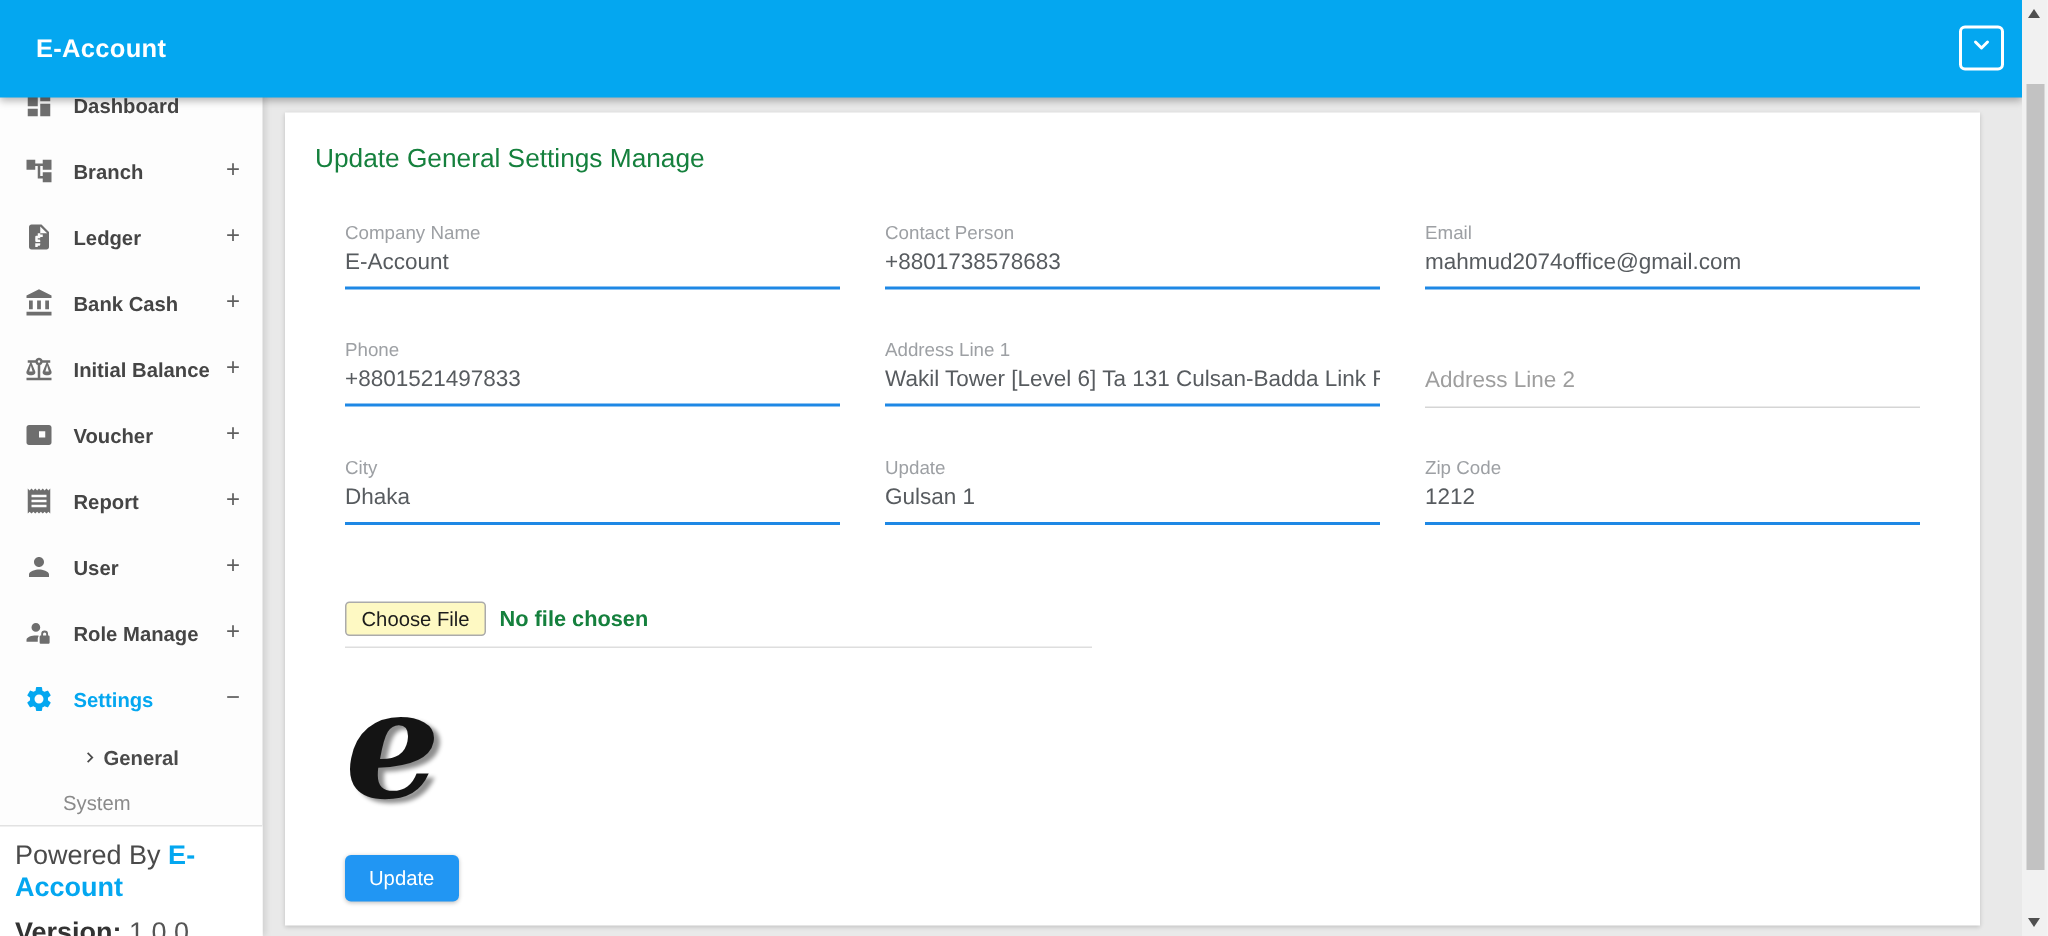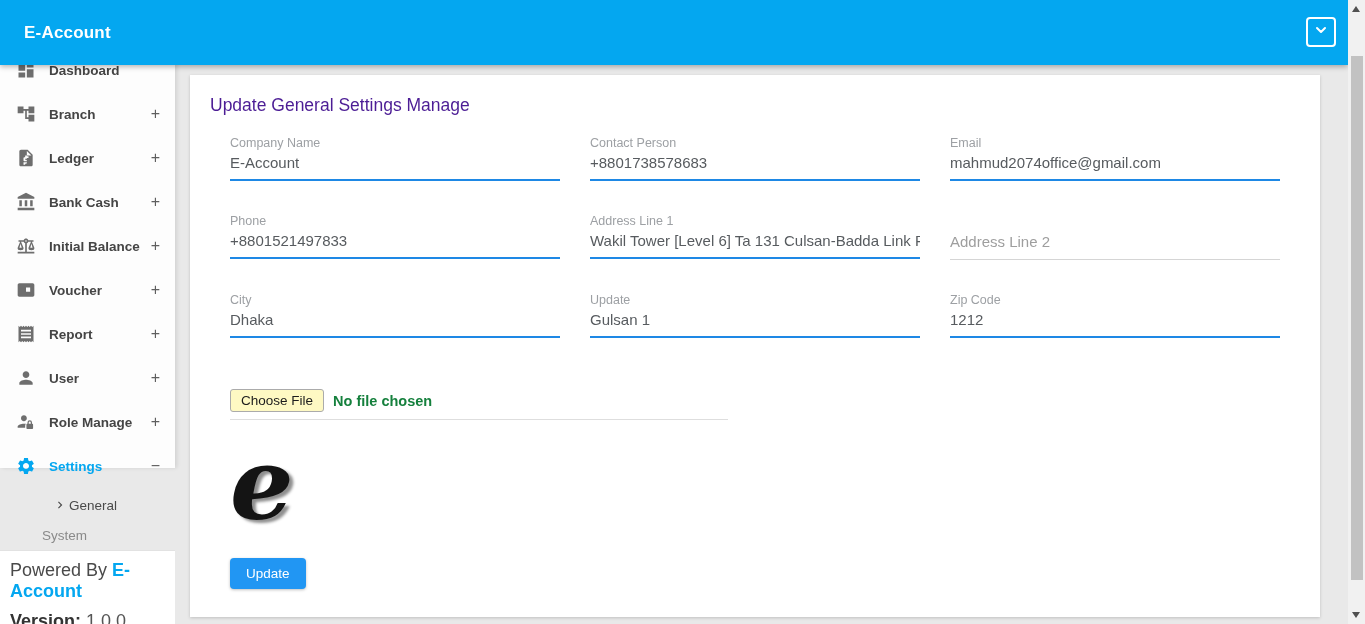--- a/index.html
+++ b/index.html
@@ -40,21 +40,21 @@
     border-right: 4.5px solid transparent; border-bottom: 6px solid #505050; }
   .sb-arrow-down { bottom: 6px; border-left: 4.5px solid transparent;
     border-right: 4.5px solid transparent; border-top: 6px solid #505050; }
   .sb-thumb {
     position: absolute; left: 2.5px; top: 56px; width: 12px; height: 524px;
     background: #c2c2c2; cursor: pointer;
   }
 
   
   .sidebar {
-    position: absolute; left: 0; top: 0; width: 175px; height: 468px;
+    position: absolute; left: 0; top: 0; width: 175px; height: 624px;
     background: #fdfdfd; z-index: 10;
     box-shadow: 2px 0 4px rgba(0,0,0,.10);
     display: flex; flex-direction: column;
   }
   .nav { padding-top: 48px; }
   .nav-item {
     height: 44px; display: flex; align-items: center;
     padding: 0 15px 0 16px; cursor: pointer;
   }
   .nav-item .icon { width: 20px; height: 20px; color: #6e6e6e; flex: none; }
@@ -68,42 +68,42 @@
     line-height: 1;
   }
   .nav-item.active .icon { color: #04a7f0; }
   .nav-item.active .label { color: #04a7f0; }
 
   .subnav { margin-top: 2px; }
   .sub-item {
     height: 30px; display: flex; align-items: center; cursor: pointer;
     font-size: 13.5px;
   }
-  .sub-item.current { padding-left: 53px; color: #4a4a4a; font-weight: normal; }
+  .sub-item.current { padding-left: 53px; color: #4a4a4a; font-weight: bold; }
   .sub-item.current .chev { width: 14px; height: 14px; margin-right: 2px; color:#4a4a4a; }
   .sub-item.current .chev svg { width: 14px; height: 14px; display: block; }
   .sub-item.plain { padding-left: 42px; color: #8a8a8a; font-weight: 400; }
 
   .side-spacer { flex: 1; }
   .side-footer {
     border-top: 1px solid #e2e2e2; background: #fff;
     padding: 9px 10px 14px 10px; font-size: 18px;
   }
   .powered { color: #4a4a4a; }
   .powered .brand-link { color: #04a7f0; font-weight: bold; cursor: pointer; }
   .version { margin-top: 9px; color: #555; }
   .version .v-label { font-weight: bold; color: #333; }
 
   
   .card {
     position: absolute; left: 190px; top: 75px; width: 1130px; height: 542px;
     background: #fff; box-shadow: 0 1px 3px rgba(0,0,0,.18);
     padding: 20px 20px; z-index: 5;
   }
-  .card-title { font-size: 17.5px; font-weight: 400; color: #4c1d95; margin-bottom: 20px; }
+  .card-title { font-size: 17.5px; font-weight: 400; color: #15803d; margin-bottom: 32px; }
 
   .form-grid {
     margin: 0 20px;
     display: grid; grid-template-columns: repeat(3, 1fr);
     column-gap: 30px; row-gap: 33px;
   }
   .field .f-label {
     display: block; font-size: 12.5px; color: #9da0a4; margin-bottom: 2px;
   }
   .field input {

